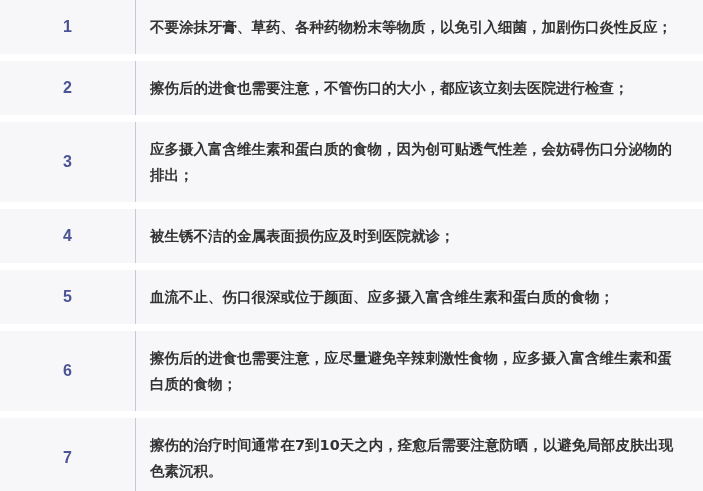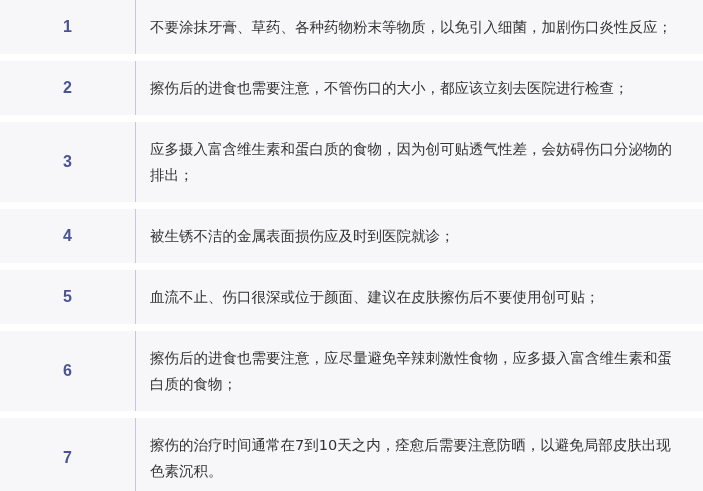--- a/index.html
+++ b/index.html
@@ -31,20 +31,21 @@
     padding: 0;
     border-right: 1px solid #c9c9d6;
   }
   .text-cell {
     vertical-align: middle;
     color: #333333;
     font-size: 14.5px;
     line-height: 26px;
     padding: 14px 18px 14px 14px;
     font-family: "DejaVu Sans", "Liberation Sans", sans-serif;
+    font-weight: bold;
   }
   .spacer-row td {
     height: 7px;
     padding: 0;
     background: #ffffff;
     border: none;
   }
 </style>
 </head>
 <body>
@@ -78,21 +79,21 @@
     <tr class="list-row">
       <td class="num-cell">4</td>
       <td class="text-cell">被生锈不洁的金属表面损伤应及时到医院就诊；</td>
     </tr>
     <tr class="spacer-row">
         <td colspan="2"></td>
       </tr>
 
     <tr class="list-row">
       <td class="num-cell">5</td>
-      <td class="text-cell">血流不止、伤口很深或位于颜面、建议在皮肤擦伤后不要使用创可贴；</td>
+      <td class="text-cell">血流不止、伤口很深或位于颜面、应多摄入富含维生素和蛋白质的食物；</td>
     </tr>
     <tr class="spacer-row">
         <td colspan="2"></td>
       </tr>
 
     <tr class="list-row">
       <td class="num-cell">6</td>
       <td class="text-cell">擦伤后的进食也需要注意，应尽量避免辛辣刺激性食物，应多摄入富含维生素和蛋白质的食物；</td>
     </tr>
     <tr class="spacer-row">

